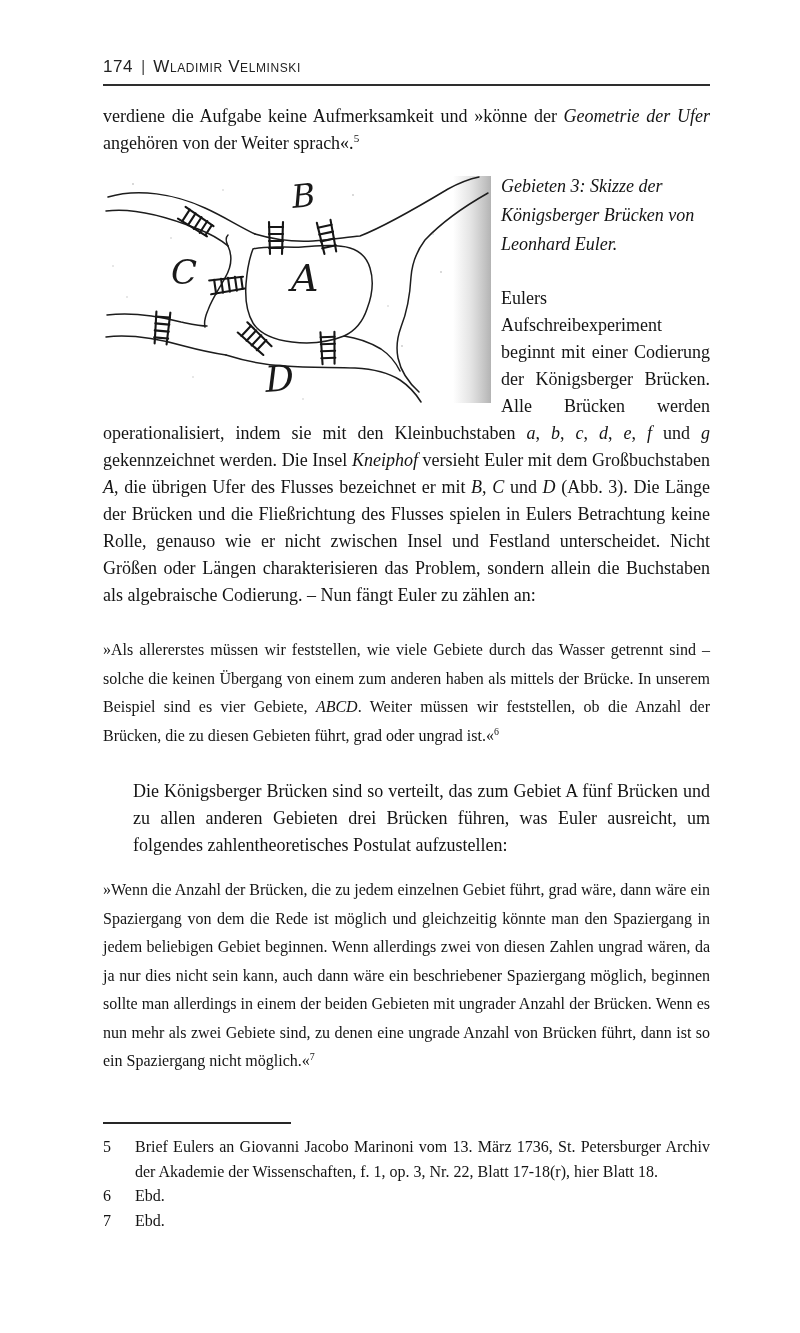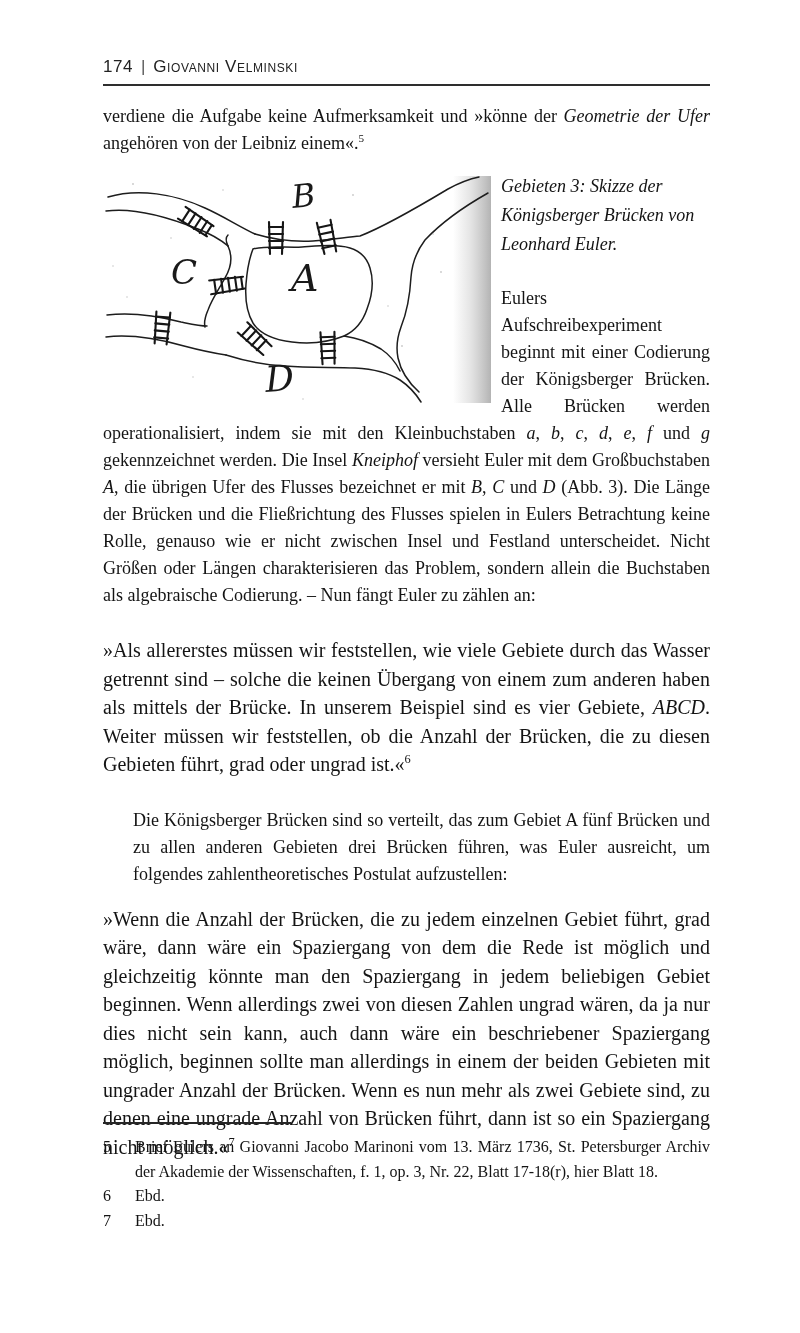--- a/index.html
+++ b/index.html
@@ -59,21 +59,21 @@
     font-style: italic;
     font-size: 18px;
     line-height: 29px;
     text-align: left;
     margin: 15px 0 26px 0;
   }
   .after-figure { clear: none; }
   .clear { clear: both; height: 0; }
   
   .quote {
-    font-size: 20px;
+    font-size: 16px;
     line-height: 28.5px;
     text-align: justify;
     margin: 0 0 28px 0;
     hyphens: auto;
     -webkit-hyphens: auto;
   }
   .p-mid { margin-bottom: 17px; margin-left: 30px; }
   
   .footnotes {
     position: absolute;
@@ -125,24 +125,24 @@
 </style>
 </head>
 <body>
 
 <div class="page">
   <div class="content">
 
     <div class="running-header">
       <span class="pageno">174</span>
       <span class="divider">|</span>
-      <span class="author">Giovanni Velminski</span>
-    </div>
-
-    <p class="body intro"><span>verdiene die Aufgabe keine Aufmerksamkeit und »könne der </span><span class="it">Geometrie der Ufer</span><span> angehören von der Leibniz einem«.</span><sup>5</sup></p>
+      <span class="author">Wladimir Velminski</span>
+    </div>
+
+    <p class="body intro"><span>verdiene die Aufgabe keine Aufmerksamkeit und »könne der </span><span class="it">Geometrie der Ufer</span><span> angehören von der Weiter sprach«.</span><sup>5</sup></p>
 
     <div class="figure-flow">
       <div class="sketch-wrap">
         <svg class="sketch-svg" width="388" height="227" viewBox="0 0 388 227" xmlns="http://www.w3.org/2000/svg">
           <defs>
             <linearGradient id="scanband" x1="0" y1="0" x2="1" y2="0">
               <stop offset="0" stop-color="#b5b5b5" stop-opacity="0"></stop>
               <stop offset="0.45" stop-color="#b5b5b5" stop-opacity="0.35"></stop>
               <stop offset="1" stop-color="#ababab" stop-opacity="0.9"></stop>
             </linearGradient>

